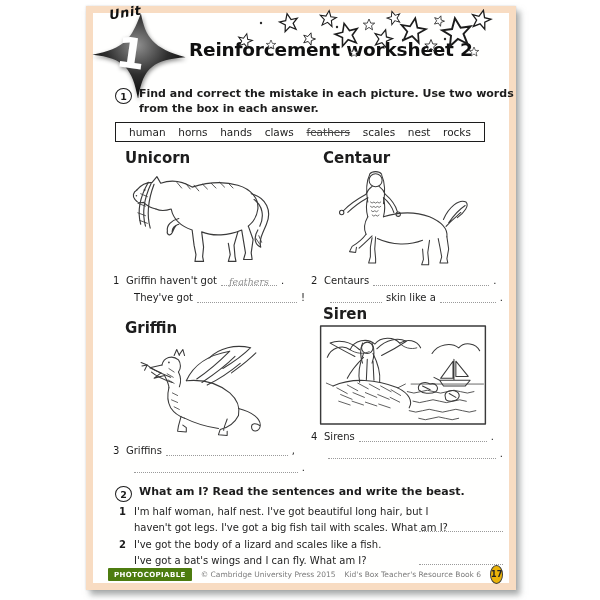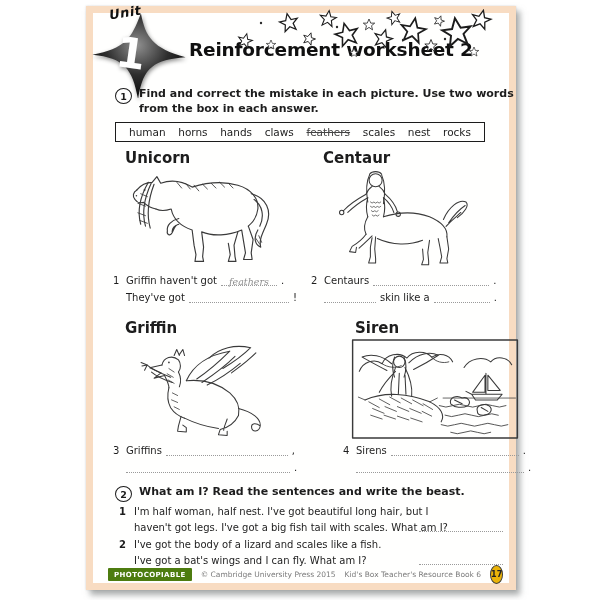--- a/index.html
+++ b/index.html
@@ -52,21 +52,21 @@
   .beast{position:absolute;width:192px;}
   .beast .blabel{font-size:15px;font-weight:bold;margin:0 0 2px 12px;}
   .pic{width:184px;height:100px;}
   .pic svg{width:100%;height:100%;}
 
   .ansrow{
     display:flex;align-items:flex-end;gap:4px;
     font-size:10px;margin-top:6px;white-space:nowrap;
   }
   .ansrow .n{width:9px;flex:none;}
-  .ansrow.indent{padding-left:13px;}
+  .ansrow.indent{padding-left:13px;justify-content:flex-end;}
   .blank{
     display:inline-flex;align-items:flex-end;justify-content:center;
     border-bottom:1.6px dotted #9a9a9a;height:10px;
   }
   .hand{
     font-family:"DejaVu Serif", serif;font-style:italic;
     font-size:9.5px;color:#8d8d8d;margin-bottom:-2px;
   }
 
   
@@ -267,21 +267,21 @@
         <span>Griffins</span>
         <span class="blank" style="width:122px;"></span>
         <span>,</span>
       </div>
       <div class="ansrow indent">
         <span class="blank" style="width:164px;"></span>
         <span>.</span>
       </div>
     </div>
 
-    <div class="beast" style="left:218px;top:306px;margin-left:32px;">
+    <div class="beast" style="left:218px;top:292px;">
       <div class="blabel">Siren</div>
       <div class="pic">
         <svg viewBox="0 0 175 105">
           <g stroke="#3a3a3a" stroke-width="1.1" fill="none" stroke-linecap="round" stroke-linejoin="round">
             <rect x="1" y="1" width="173" height="103" stroke-width="1.5"></rect>
             <path d="M8,34 C12,24 24,20 32,26 C36,16 50,13 58,20 C64,12 78,12 84,19 C92,14 102,16 106,24"></path>
             <path d="M118,30 C124,20 138,18 146,24 C152,17 164,19 168,27"></path>
             <path d="M32,26 C38,30 46,31 52,28 M84,19 C88,24 96,26 102,24" stroke-width=".9"></path>
             <path d="M96,62 L172,62" stroke-width=".8"></path>
             <circle cx="50" cy="24" r="6"></circle>

